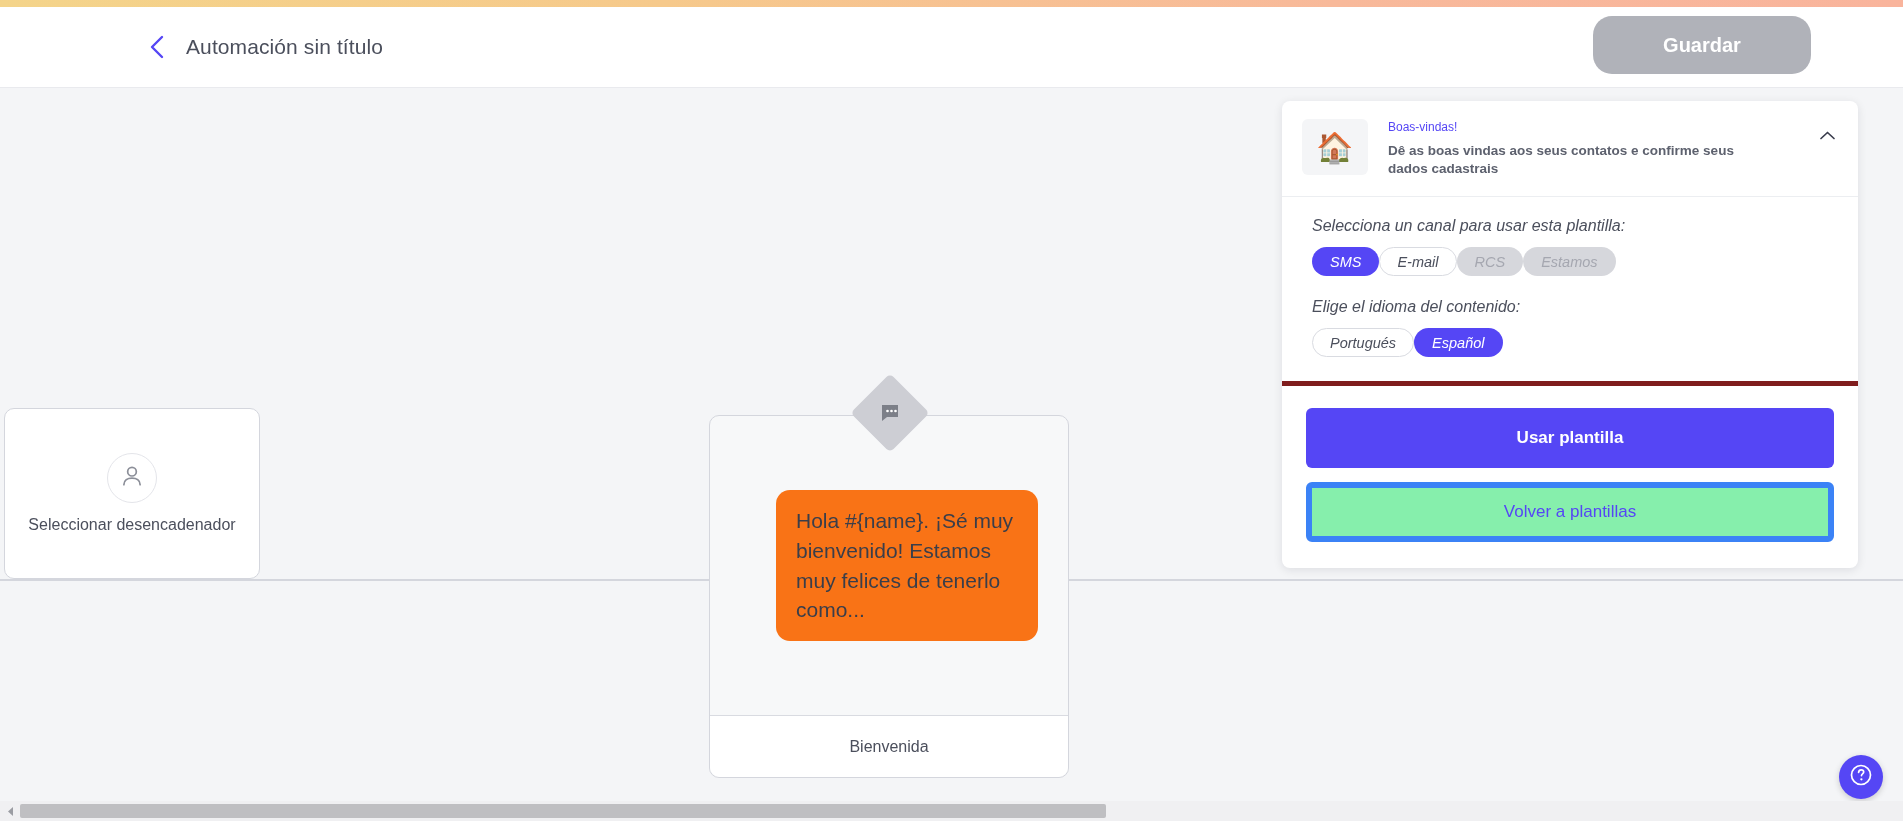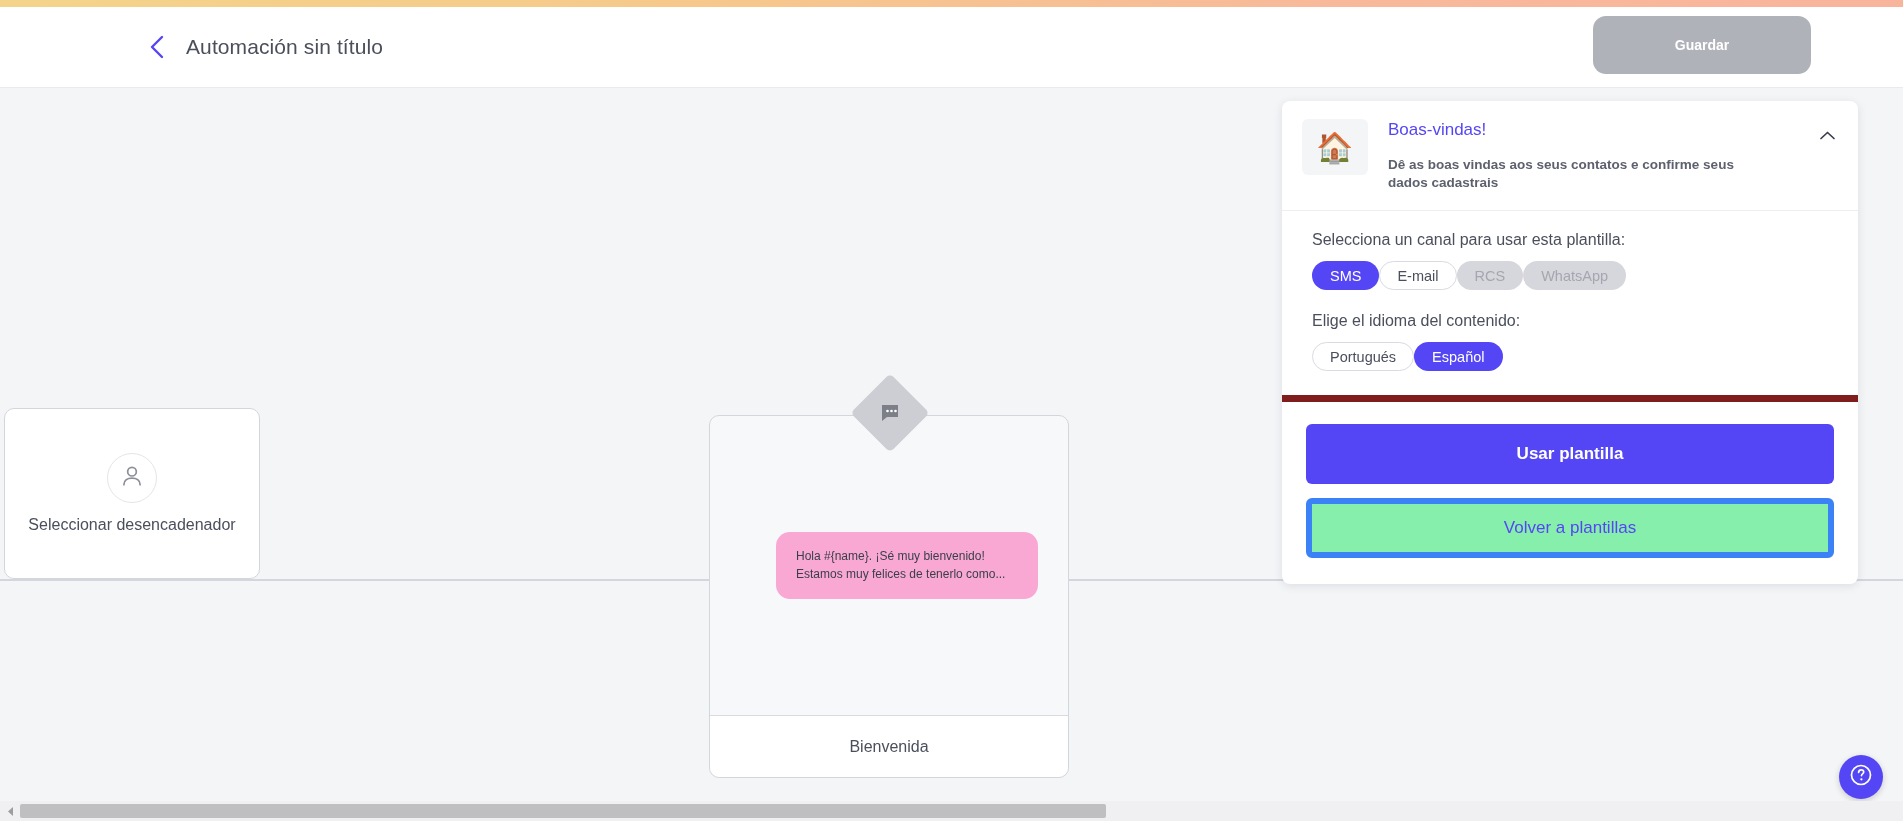--- a/index.html
+++ b/index.html
@@ -53,23 +53,23 @@
     letter-spacing: .1px;
     white-space: nowrap;
   }
   .save-btn {
     position: absolute;
     right: 92px;
     top: 9px;
     width: 218px; height: 58px;
     background: #b0b2b9;
     border: none;
-    border-radius: 13px;
+    border-radius: 19px;
     color: #ffffff;
-    font-size: 14px;
+    font-size: 20px;
     font-weight: bold;
     font-family: "Liberation Sans", sans-serif;
     cursor: default;
     display: flex; align-items: center; justify-content: center;
   }
 
   
   .canvas {
     position: absolute;
     top: 88px; left: 0;
@@ -129,25 +129,25 @@
     cursor: pointer;
   }
   .message-body {
     flex: 1;
     display: flex;
     align-items: center;
     justify-content: flex-end;
     padding: 0 30px;
   }
   .bubble {
-    background: #f9a8d4;
+    background: #f97316;
     border-radius: 14px;
     padding: 16px 20px;
     max-width: 262px;
-    font-size: 12px;
+    font-size: 21px;
     line-height: 1.42;
     color: #3a3e4a;
   }
   .message-footer {
     height: 62px;
     background: #ffffff;
     border-top: 1px solid #d9dbe1;
     border-radius: 0 0 10px 10px;
     display: flex;
     align-items: center;
@@ -229,43 +229,44 @@
     width: 66px; height: 56px;
     background: #f4f5f7;
     border-radius: 6px;
     display: flex; align-items: center; justify-content: center;
     font-size: 30px;
     flex: 0 0 auto;
     margin-right: 20px;
   }
   .panel-head-text { flex: 1; padding-top: 1px; }
   .panel-title {
-    font-size: 17px;
+    font-size: 12px;
     color: #5546f5;
-    margin-bottom: 16px;
+    margin-bottom: 8px;
   }
   .panel-sub {
     font-size: 13.5px;
     color: #5d616e;
     line-height: 1.35;
     max-width: 352px;
     font-weight: bold;
   }
   .panel-collapse {
     width: 30px; height: 30px;
     display: flex; align-items: center; justify-content: center;
     cursor: pointer;
     flex: 0 0 auto;
     margin-top: 2px;
     margin-left: 10px;
   }
 
   .panel-body {
     padding: 20px 32px 24px 30px;
-    border-bottom: 7px solid #7f1d1d;
+    border-bottom: 5px solid #7f1d1d;
+    font-style: italic;
   }
   .field-label {
     font-size: 16px;
     color: #4b4f5c;
     margin-bottom: 12px;
   }
   .chip-row {
     display: flex;
     gap: 0;
     margin-bottom: 22px;
@@ -384,21 +385,21 @@
         </span>
       </div>
     </div>
 
     <div class="panel-body">
       <div class="field-label">Selecciona un canal para usar esta plantilla:</div>
       <div class="chip-row">
         <div class="chip selected">SMS</div>
         <div class="chip outline">E-mail</div>
         <div class="chip disabled">RCS</div>
-        <div class="chip disabled">WhatsApp</div>
+        <div class="chip disabled">Estamos</div>
       </div>
 
       <div class="field-label">Elige el idioma del contenido:</div>
       <div class="chip-row last">
         <div class="chip outline">Portugués</div>
         <div class="chip selected">Español</div>
       </div>
     </div>
 
     <div class="panel-actions">

